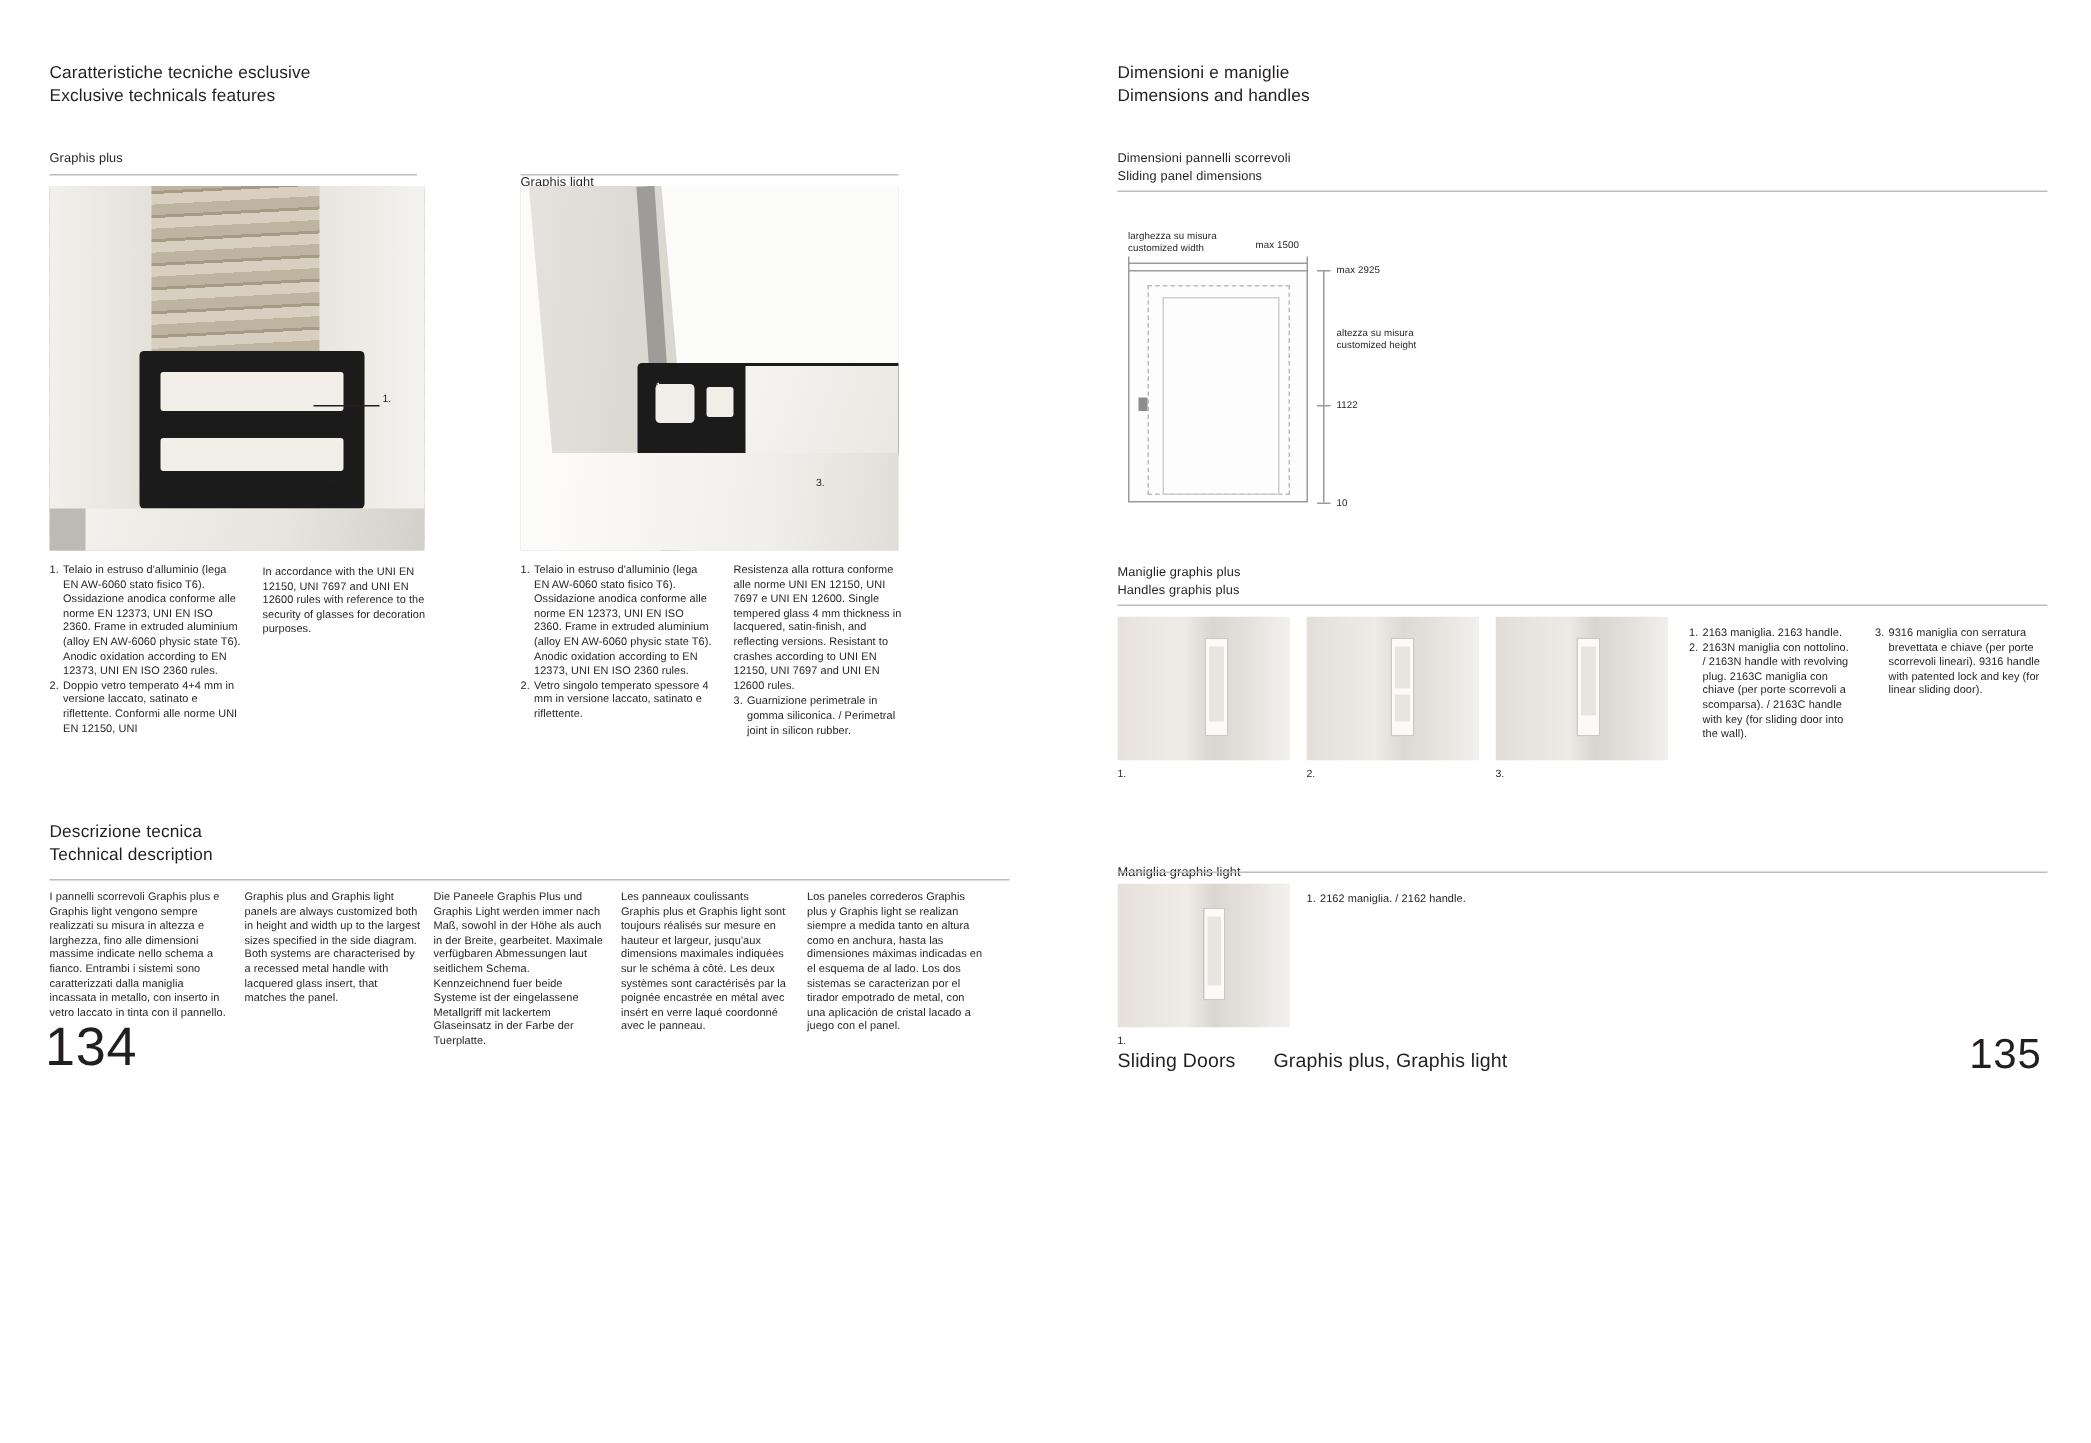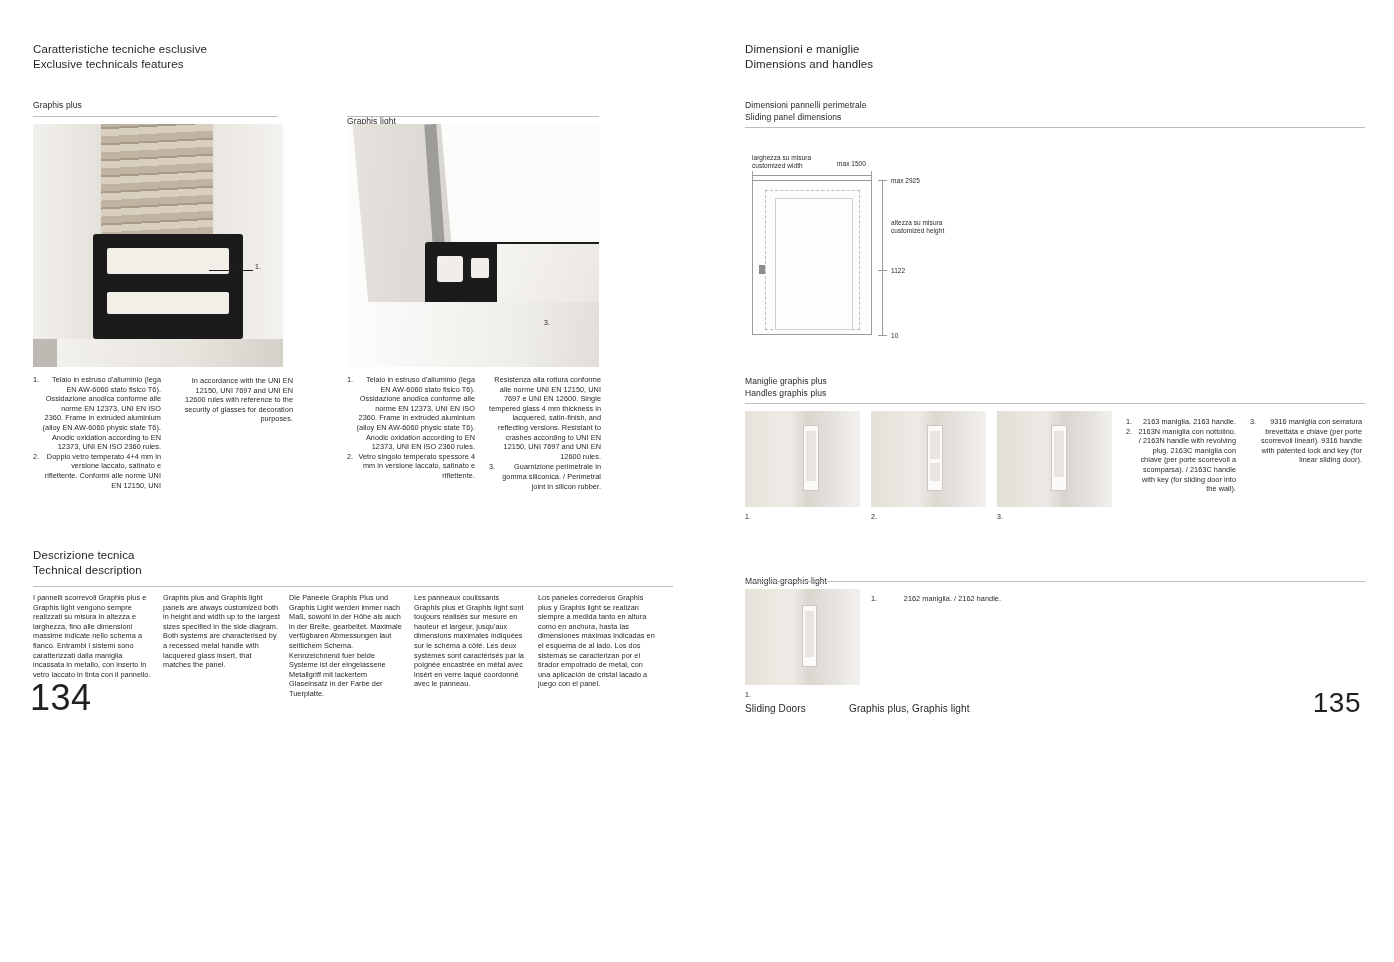--- a/index.html
+++ b/index.html
@@ -15,21 +15,21 @@
   .page { position:absolute; top:0; left:0; width:1394px; height:745px; }
 
   
   .hdr { font-size:11.5px; line-height:14.5px; letter-spacing:0.1px; }
   .hdr .l2 { display:block; }
   .sublabel { font-size:8.5px; line-height:11.5px; letter-spacing:0.1px; }
   .body-txt { font-size:7.3px; line-height:9.6px; letter-spacing:0.05px; text-align:left; }
   .num-list { list-style:none; margin:0; padding:0; }
   .num-list li { display:flex; margin-bottom:0px; }
   .num-list li .n { width:9px; flex:0 0 9px; }
-  .num-list li .t { flex:1;text-align:right; }
+  .num-list li .t { flex:1; }
 
   
   #left-title { position:absolute; left:33px; top:42px; }
   #tech-descr-title { position:absolute; left:33px; top:548px; }
 
   .panel-label { position:absolute; font-size:8.5px; letter-spacing:0.1px; }
   .panel-rule { position:absolute; height:1px; background:#bdbdbd; }
 
   
   .photo { position:absolute; overflow:hidden; background:#cfcbc4; }
@@ -78,21 +78,21 @@
   .dim-line { position:absolute; background:#9b9b9b; }
   .dim-txt { position:absolute; font-size:6.5px; color:#231f20; letter-spacing:0.05px; }
 
   .handle-img { position:absolute; overflow:hidden; }
   .hi-bg { position:absolute; inset:0; }
   .hi-num { position:absolute; font-size:7px; }
 
   
   #pg-left { position:absolute; left:30px; bottom:26px; font-size:36px; letter-spacing:0.5px; }
   #pg-right { position:absolute; right:33px; bottom:26px; font-size:28px; letter-spacing:0.5px; }
-  .foot-txt { position:absolute; bottom:31px; font-size:10px; letter-spacing:0.1px; }
+  .foot-txt { position:absolute; bottom:31px; font-size:13px; letter-spacing:0.1px; }
 </style>
 </head>
 <body>
 
 <div class="page">
 
   <div id="left-title" class="hdr">
     <span class="l2">Caratteristiche tecniche esclusive</span>
     <span class="l2">Exclusive technicals features</span>
   </div>
@@ -183,21 +183,21 @@
   <div class="body-txt" style="position:absolute; left:538px; top:593px; width:118px;">Los paneles correderos Graphis plus y Graphis light se realizan siempre a medida tanto en altura como en anchura, hasta las dimensiones máximas indicadas en el esquema de al lado. Los dos sistemas se caracterizan por el tirador empotrado de metal, con una aplicación de cristal lacado a juego con el panel.</div>
 
   <div id="pg-left">134</div>
 
   <div id="right-title" class="hdr">
     <span class="l2">Dimensioni e maniglie</span>
     <span class="l2">Dimensions and handles</span>
   </div>
 
   <div class="sublabel" style="position:absolute; left:745px; top:100px;">
-    <span style="display:block">Dimensioni pannelli perimetrale</span>
+    <span style="display:block">Dimensioni pannelli scorrevoli</span>
     <span style="display:block">Sliding panel dimensions</span>
   </div>
   <div class="panel-rule" style="left:745px; top:127px; width:620px;"></div>
 
   <div class="dim-fig" style="left:745px; top:150px; width:330px; height:200px;">
 
     <div class="dim-txt" style="left:7px; top:4px; line-height:8px; width:75px;">
       <span style="display:block">larghezza su misura</span>
       <span style="display:block">customized width</span>
     </div>

